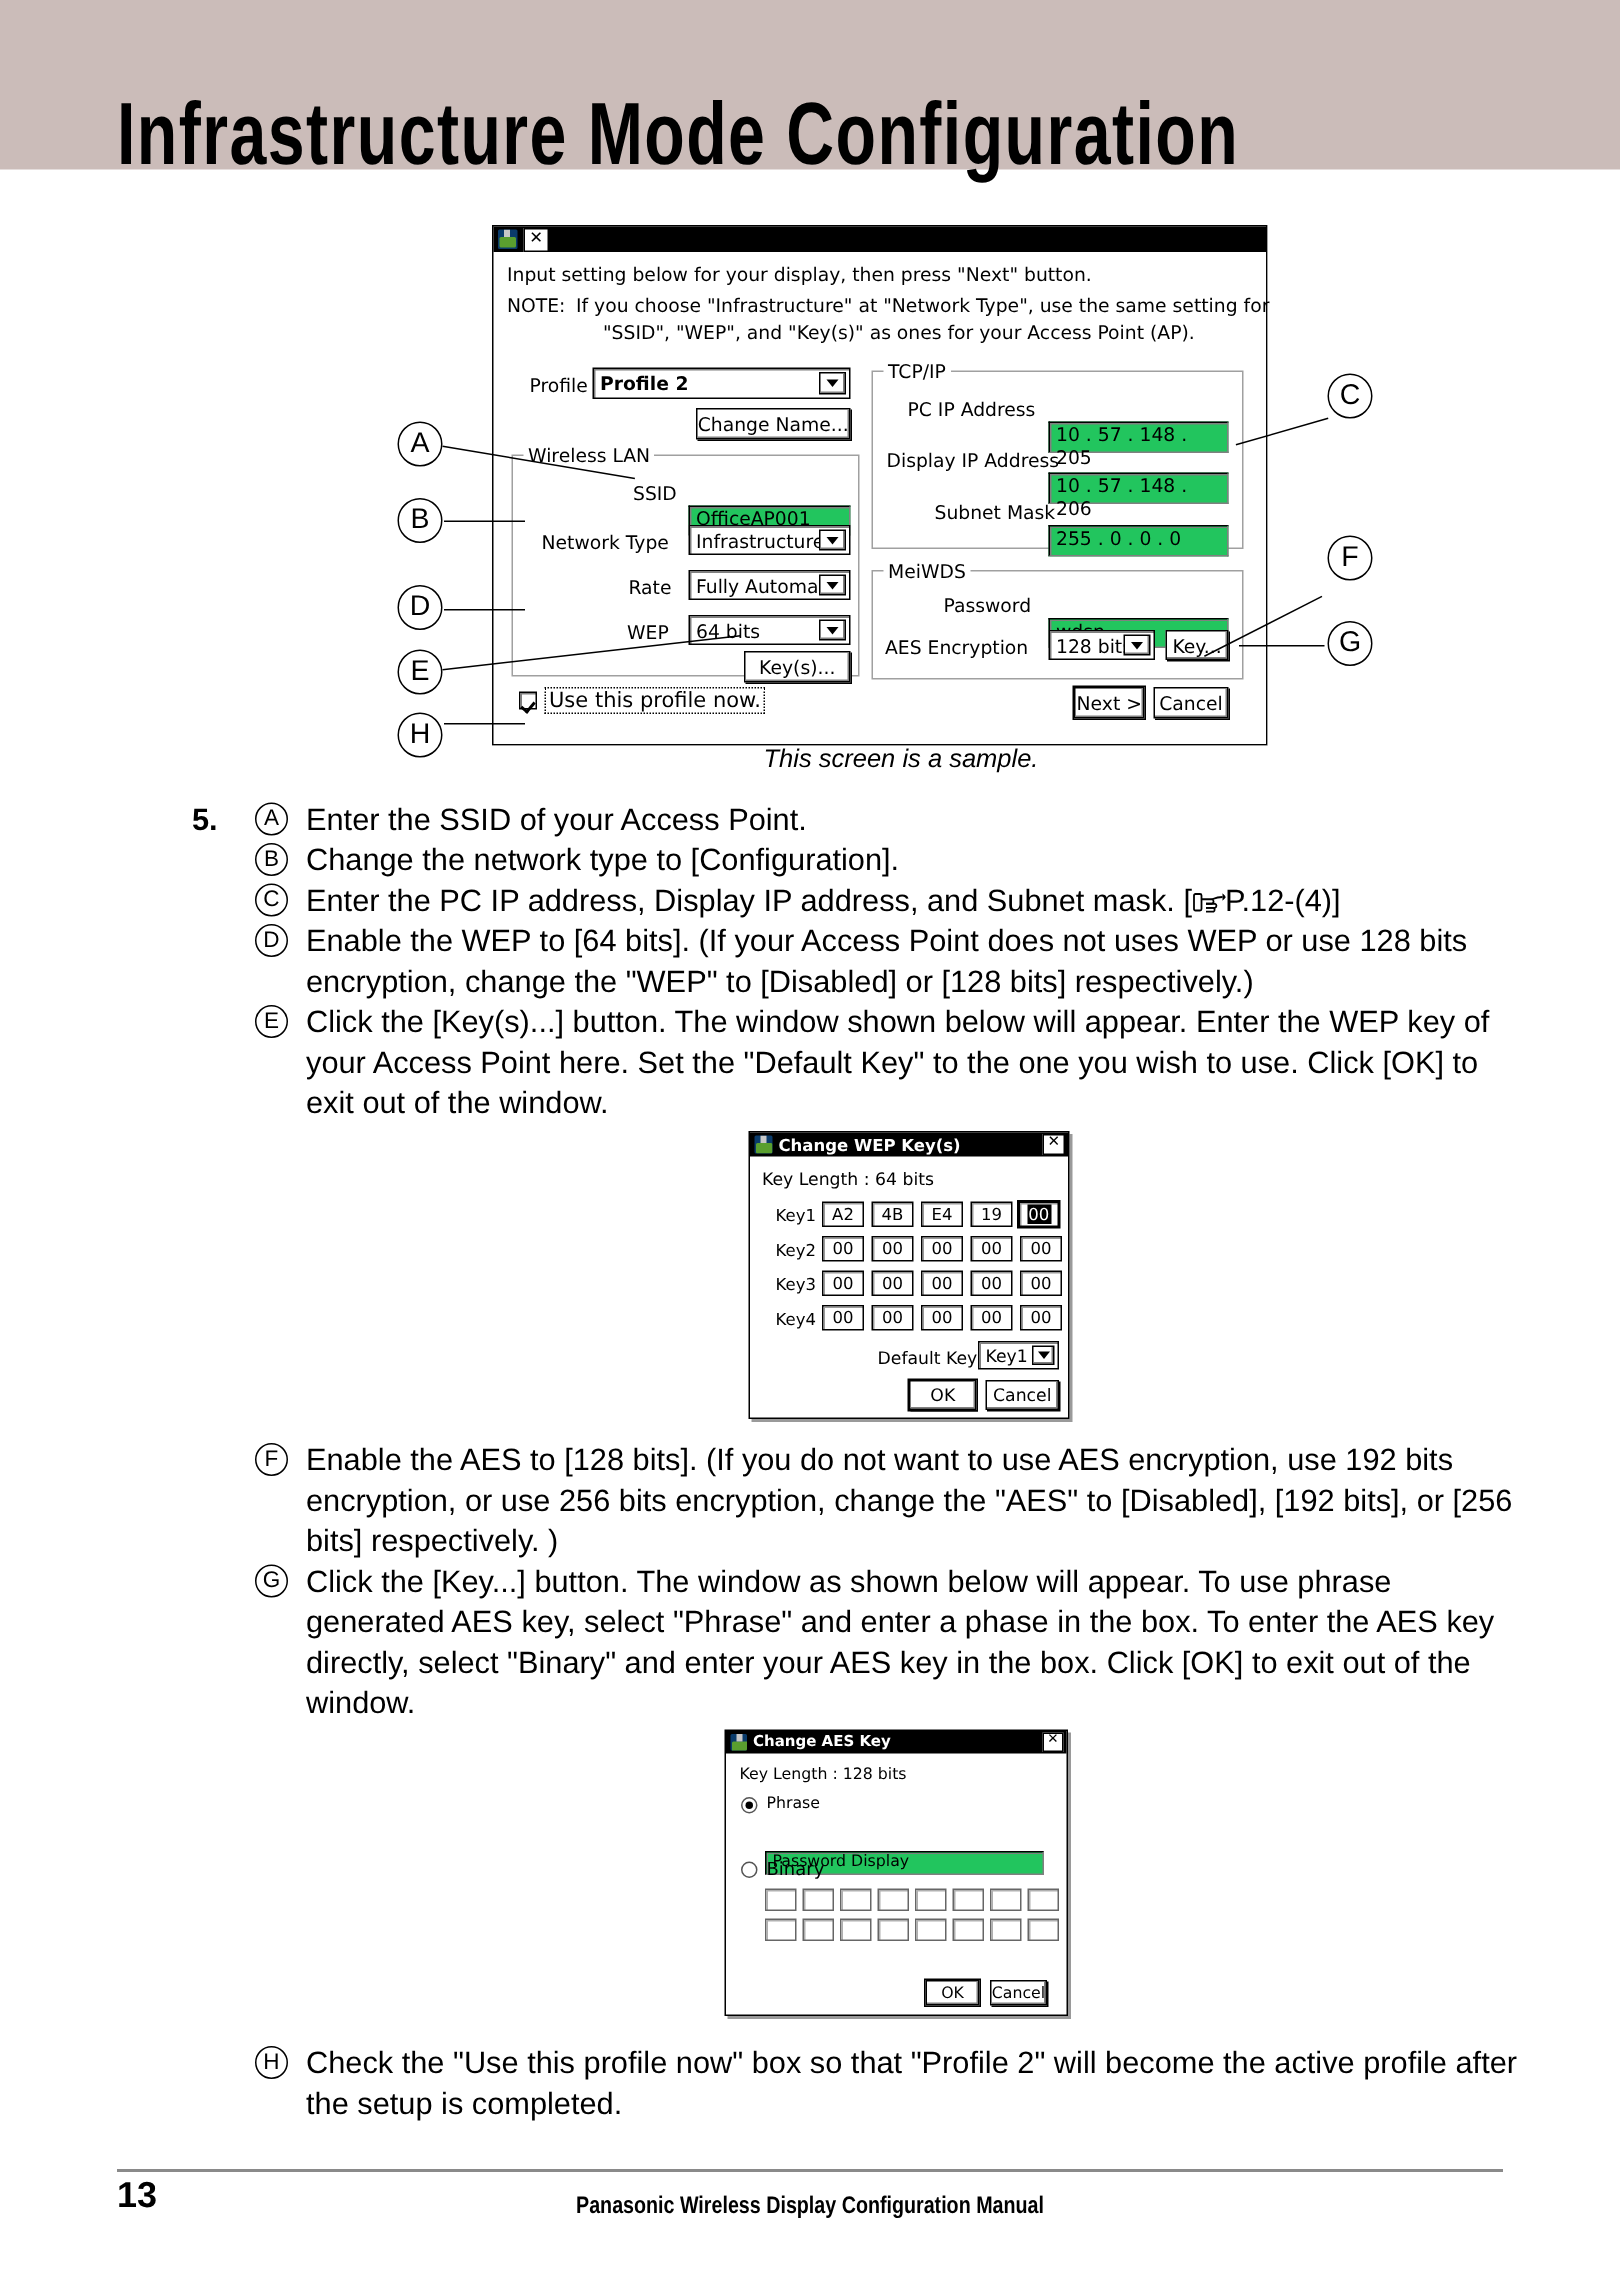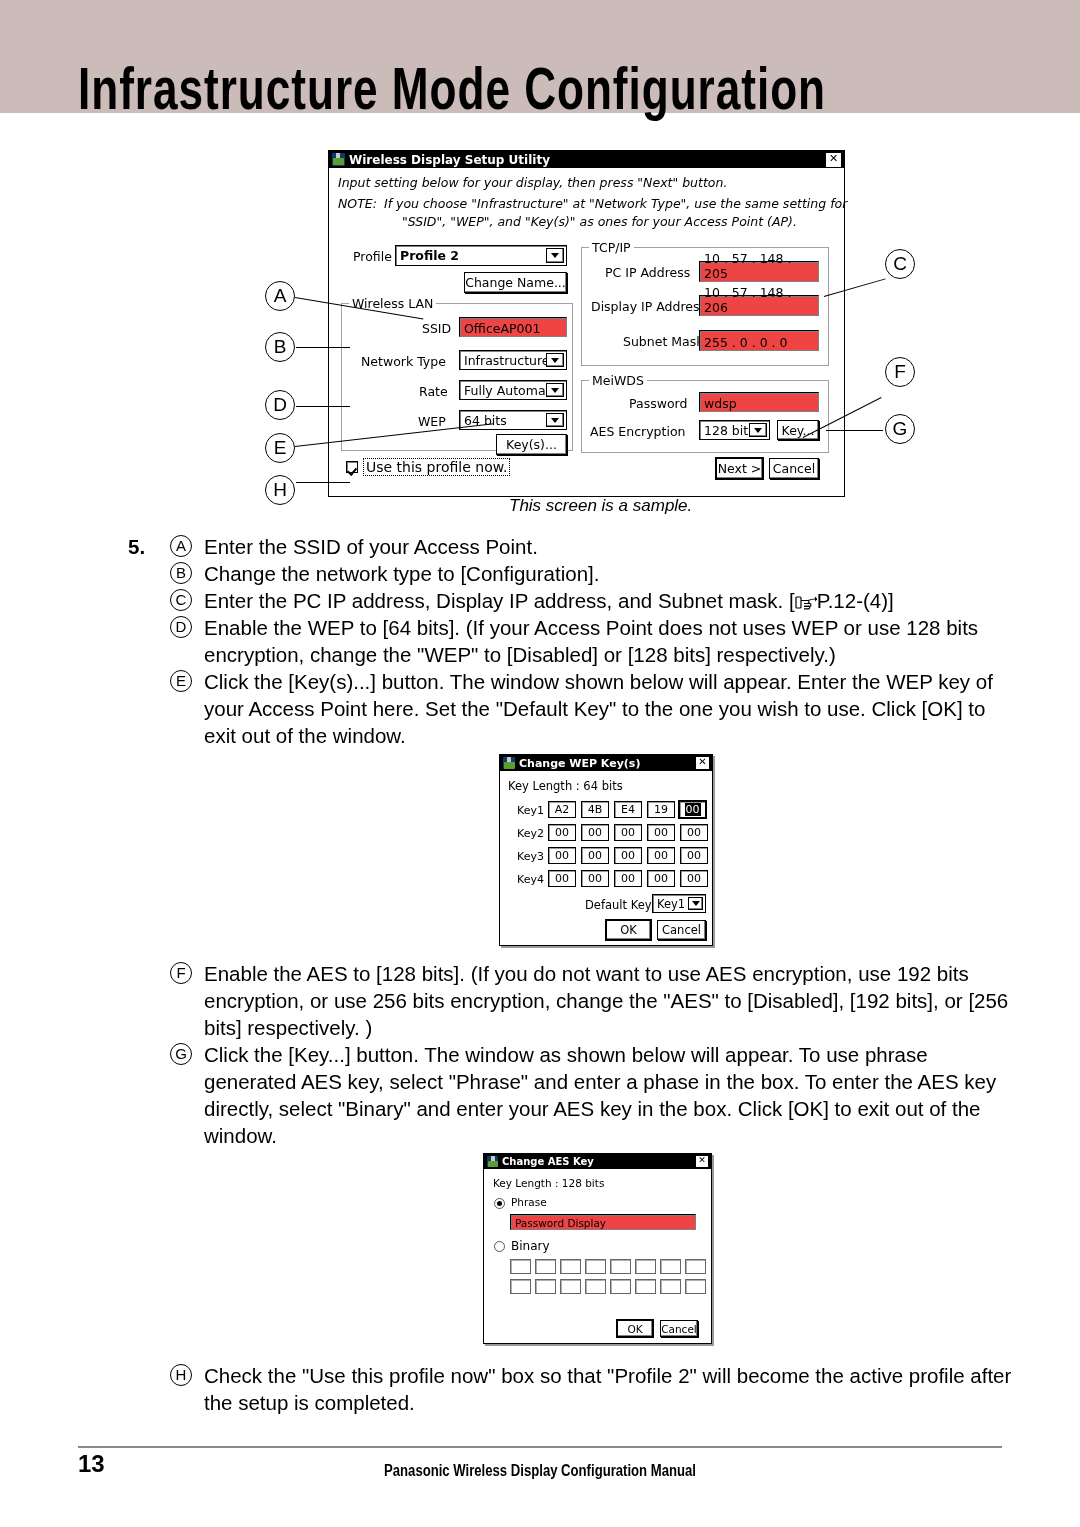--- a/index.html
+++ b/index.html
@@ -109,37 +109,37 @@
     font-size: 12.5px;
     font-family: "DejaVu Sans", sans-serif;
   }
 
   .note-line {
     position: absolute;
     white-space: pre;
     font-size: 12.5px;
     font-family: "DejaVu Sans", sans-serif;
     color: #000;
-    font-style: italic;
   }
 
   
   .tf {
     border: 1px solid #000;
     border-right-color:#808080; border-bottom-color:#808080;
     box-shadow: inset 1px 1px 0 #808080;
-    background: #ef4444;
+    background: #22c55e;
     font-size: 12.5px;
     font-family: "DejaVu Sans", sans-serif;
     display: flex;
-    align-items: flex-end;
+    align-items: flex-start;
     padding-left: 4px;
     box-sizing: border-box;
     position: absolute;
     color: #000;
+    margin-top: 20px;
   }
   .combo {
     border: 1px solid #000;
     background: #fff;
     box-shadow: inset 1px 1px 0 #808080;
     font-size: 12.5px;
     font-family: "DejaVu Sans", sans-serif;
     display: flex;
     align-items: center;
     padding-left: 4px;
@@ -400,21 +400,20 @@
 </head>
 <body>
 
 <div class="header-band"></div>
 <div class="header-title">Infrastructure Mode Configuration</div>
 
 <div id="main-dialog" class="dlg">
 
   <div class="titlebar">
     <span class="tb-icon"></span>
-    <span class="tb-title">Wireless Display Setup Utility</span>
     <span class="tb-close">✕</span>
   </div>
 
   <div class="dlg-body">
 
     <div class="note-line" style="left:9px; top:7px;">Input setting below for your display, then press "Next" button.</div>
     <div class="note-line" style="left:9px; top:28px;">NOTE:</div>
     <div class="note-line" style="left:55px; top:28px;">If you choose "Infrastructure" at "Network Type", use the same setting for</div>
     <div class="note-line" style="left:73px; top:46px;">"SSID", "WEP", and "Key(s)" as ones for your Access Point (AP).</div>
 

